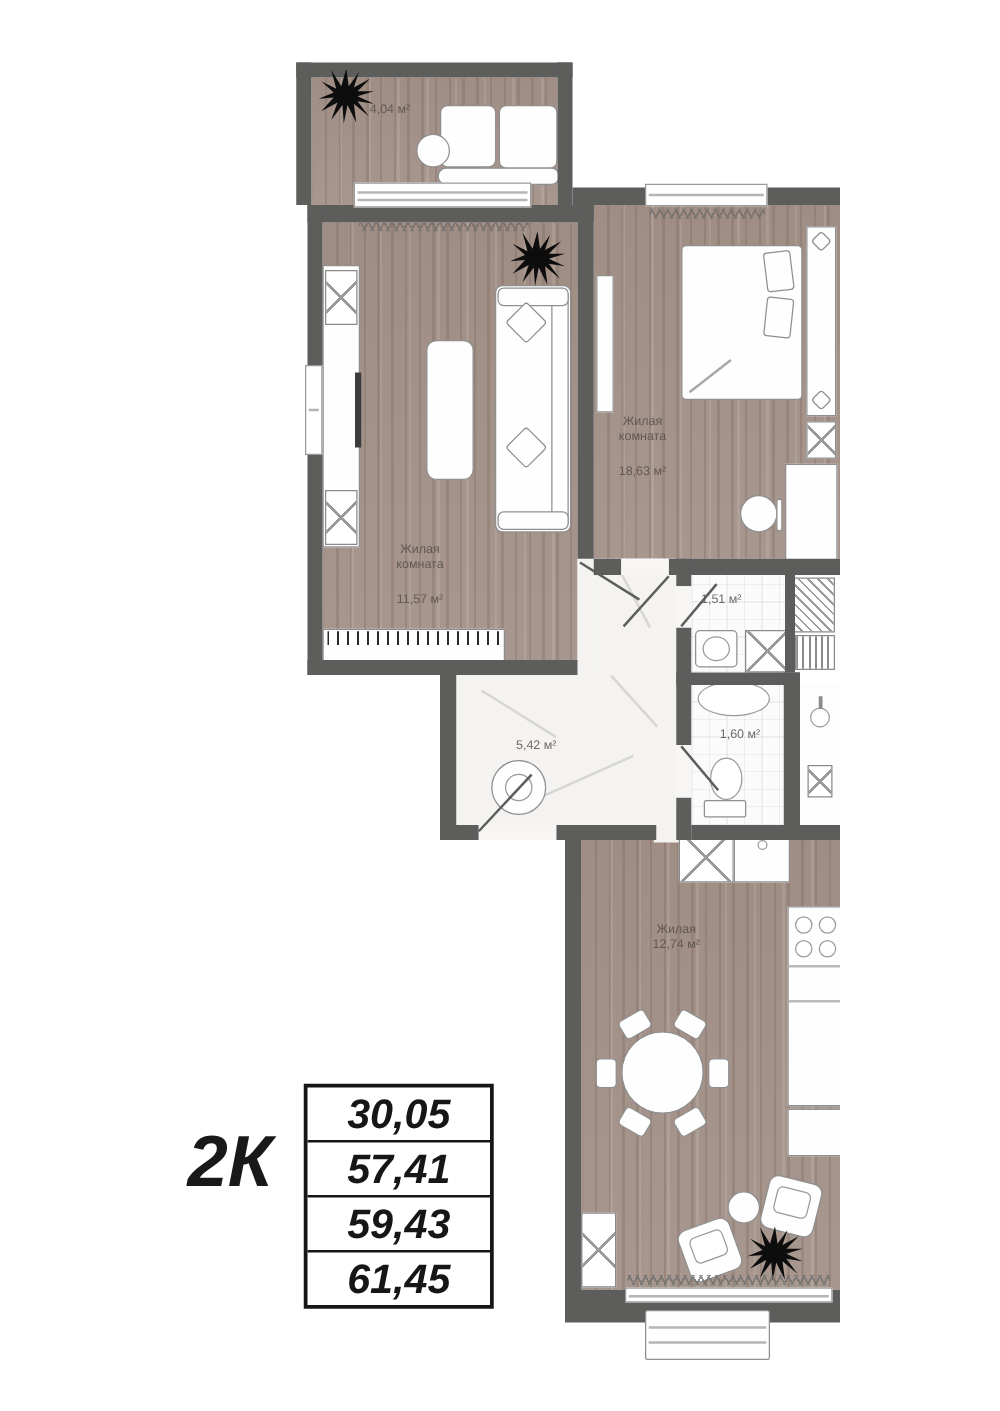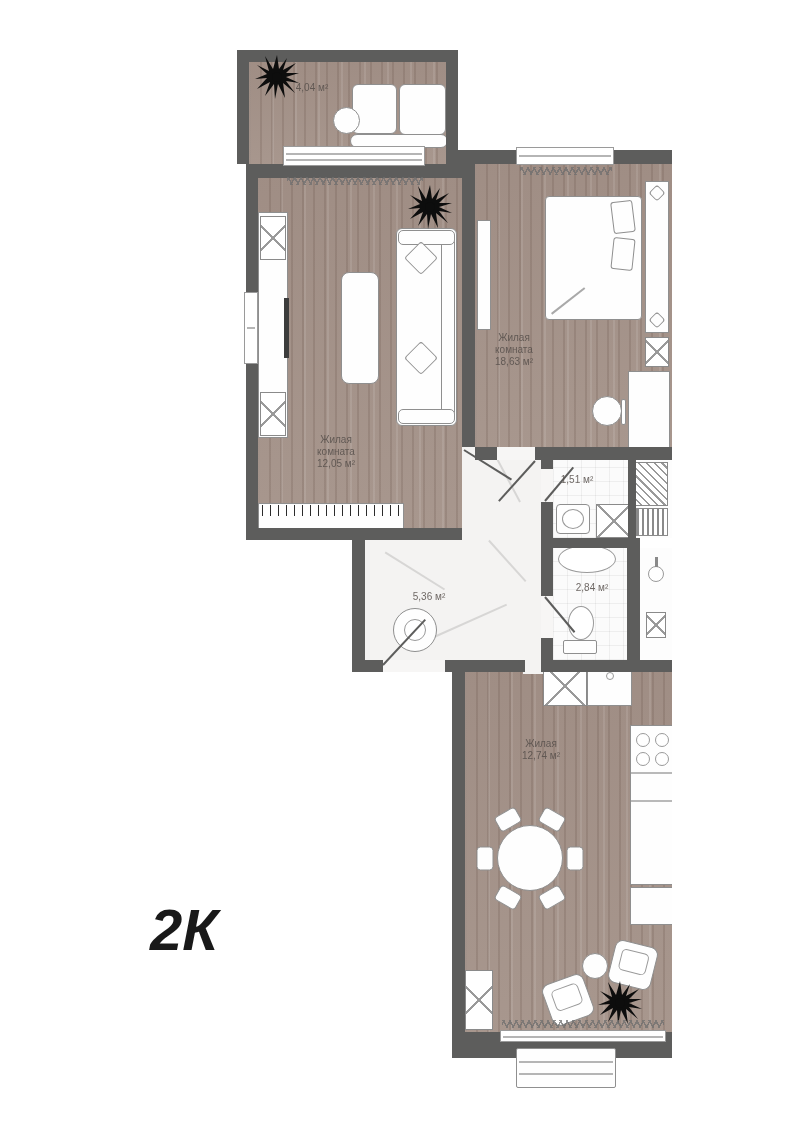--- a/index.html
+++ b/index.html
@@ -39,21 +39,21 @@
   .zig{position:absolute;z-index:4;opacity:.75;background:
     repeating-linear-gradient(60deg, transparent 0 4px, #6f6f6f 4px 5.5px),
     repeating-linear-gradient(-60deg, transparent 0 4px, #6f6f6f 4px 5.5px);}
   .door{position:absolute;height:2px;background:#5d5d5c;transform-origin:0 50%;z-index:4;}
   .gapfill{position:absolute;background:#f7f6f5;z-index:3;}
   .plant{position:absolute;z-index:4;}
   .inner{position:absolute;left:7px;top:7px;right:7px;bottom:13px;border:1.5px solid #9a9a9a;border-radius:5px;background:#fff;}
   
   .label{position:absolute;z-index:6;transform:translate(-50%,-50%);text-align:center;
     color:#564f4b;font-size:10px;line-height:1.2;opacity:.85;white-space:nowrap;}
-  .label .nm{white-space:normal;width:58px;margin:0 auto;}
+  .label .nm{white-space:normal;width:58px;margin:16px auto;}
   
   .wm{position:absolute;z-index:5;color:#ffffff;opacity:.45;font-weight:bold;
     font-size:105px;letter-spacing:28px;pointer-events:none;font-family:"Liberation Sans",sans-serif;}
   
   .typ{position:absolute;z-index:6;font-style:italic;font-weight:bold;font-size:58px;color:#191919;}
   .sumtable{position:absolute;z-index:6;background:#fff;border:3px solid #161616;width:146px;}
   .srow{height:42px;display:flex;align-items:center;justify-content:center;
     font-style:italic;font-weight:bold;font-size:33px;color:#161616;border-top:2.5px solid #161616;}
   .srow:first-child{border-top:none;}
 </style>
@@ -226,36 +226,42 @@
   <div class="door" style="left:535px;top:460px;width:54px;transform:rotate(132deg);"></div>
   <div class="door" style="left:545px;top:500px;width:44px;transform:rotate(-50deg);"></div>
   <div class="door" style="left:545px;top:596px;width:46px;transform:rotate(50deg);"></div>
   <div class="door" style="left:383px;top:664px;width:62px;transform:rotate(-47deg);"></div>
 
   <div class="label" style="left:312px;top:88px;">
     <span>4,04 м²</span>
   </div>
   <div class="label" style="left:336px;top:452px;">
     <div class="nm">Жилая комната</div>
-    <div>12,05 м²</div>
+    <div>11,57 м²</div>
   </div>
   <div class="label" style="left:514px;top:350px;">
     <div class="nm">Жилая комната</div>
     <div>18,63 м²</div>
   </div>
   <div class="label" style="left:577px;top:480px;">
     <span>1,51 м²</span>
   </div>
   <div class="label" style="left:592px;top:588px;">
-    <span>2,84 м²</span>
+    <span>1,60 м²</span>
   </div>
   <div class="label" style="left:429px;top:597px;">
-    <span>5,36 м²</span>
+    <span>5,42 м²</span>
   </div>
   <div class="label" style="left:541px;top:750px;">
     <div>Жилая</div>
     <div>12,74 м²</div>
   </div>
 
 
   <div class="typ" style="left:150px;top:896px;">2К</div>
+  <div class="sumtable" style="left:243px;top:867px;">
+    <div class="srow">30,05</div>
+    <div class="srow">57,41</div>
+    <div class="srow">59,43</div>
+    <div class="srow">61,45</div>
+  </div>
 
 </div>
 
 </body></html>

